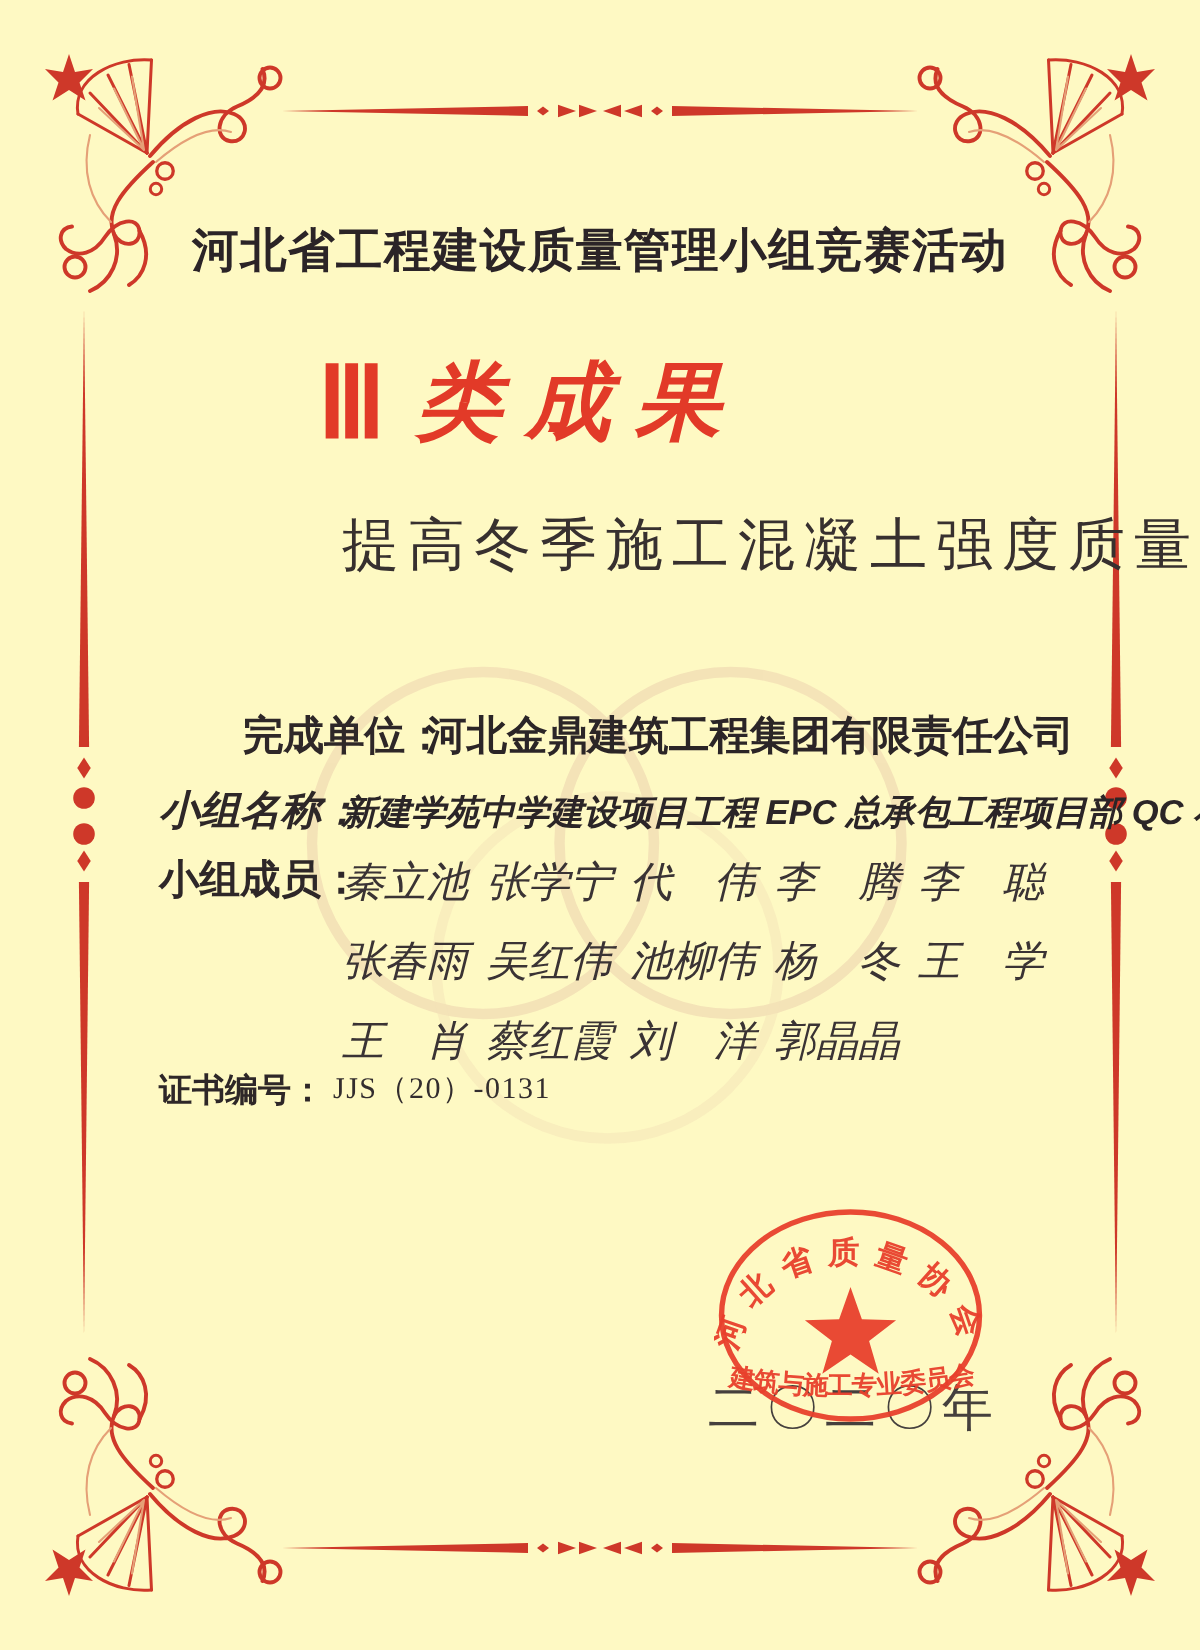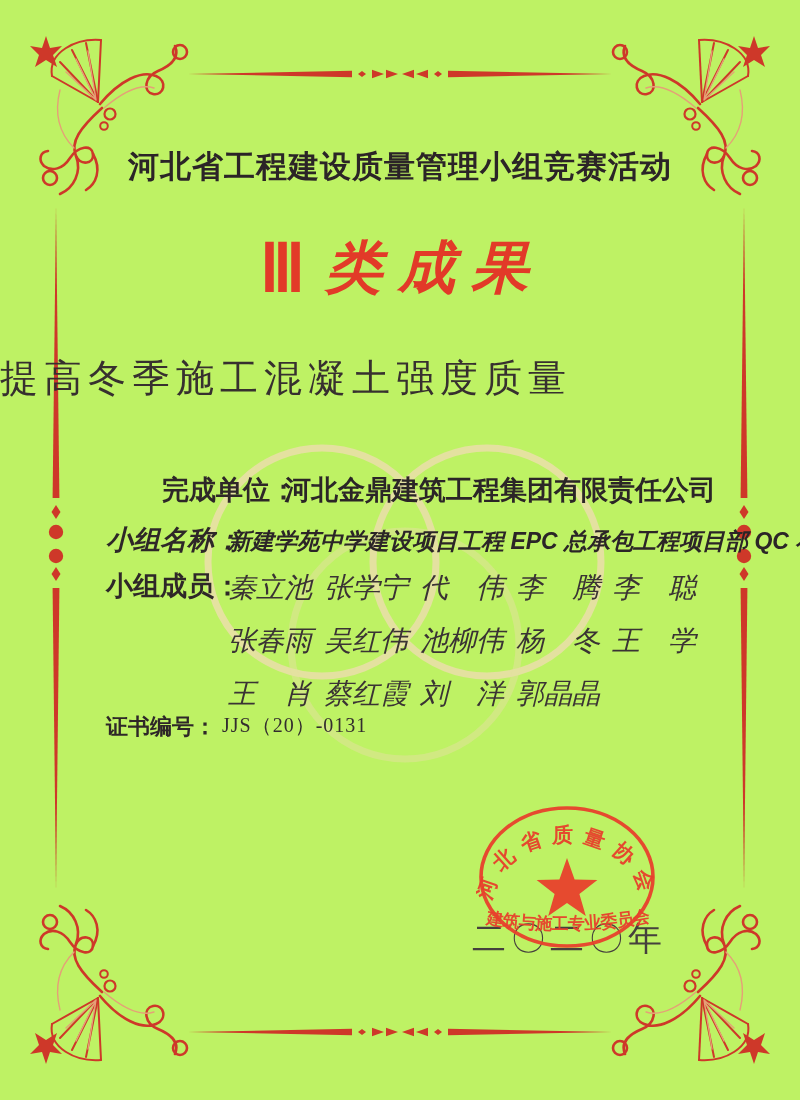--- a/index.html
+++ b/index.html
@@ -1,43 +1,43 @@
 <!DOCTYPE html>
 <html><head>
 <meta charset="utf-8">
 <style>
   html,body{margin:0;padding:0;}
   .page{
     position:relative;
     width:800px;height:1100px;
-    background:#bef264;
+    background:#fef9c3;
     overflow:hidden;
     font-family:"Liberation Serif", serif;
   }
   .layer{position:absolute;inset:0;pointer-events:none;}
   .z0{z-index:0}.z1{z-index:1}
 
   
   .main-title{
     position:absolute;top:146px;left:0;width:800px;
     text-align:center;
     font-family:"Liberation Sans", sans-serif;
     font-weight:700;font-size:31px;letter-spacing:1px;
     color:#2b2427;z-index:2;
   }
   .award-line{
     position:absolute;top:230px;left:0;width:708px;
     text-align:center;color:#e23a28;z-index:2;
-    font-family:"Liberation Serif", serif;font-weight:700;margin-left:48px;
+    font-family:"Liberation Serif", serif;font-weight:700;
   }
   .award-numeral{font-size:66px;letter-spacing:0;vertical-align:-4px;}
   .award-text{font-size:57px;letter-spacing:16px;margin-left:20px;font-style:italic;}
   .project-title{
-    position:absolute;top:353px;left:0;width:800px;
-    text-align:left;
+    position:absolute;top:338px;left:0;width:800px;
+    text-align:right;
     font-family:Liberation Mono, monospace;
     font-size:38px;font-weight:500;letter-spacing:6px;
     color:#37302f;z-index:2;
   }
   .info-block{position:absolute;left:106px;top:472px;width:610px;z-index:2;}
   .info-row{display:flex;align-items:flex-start;}
   .info-label{
     width:122px;flex:0 0 122px;
     font-family:"Liberation Serif", serif;
     font-weight:700;font-size:27px;color:#2e2728;

